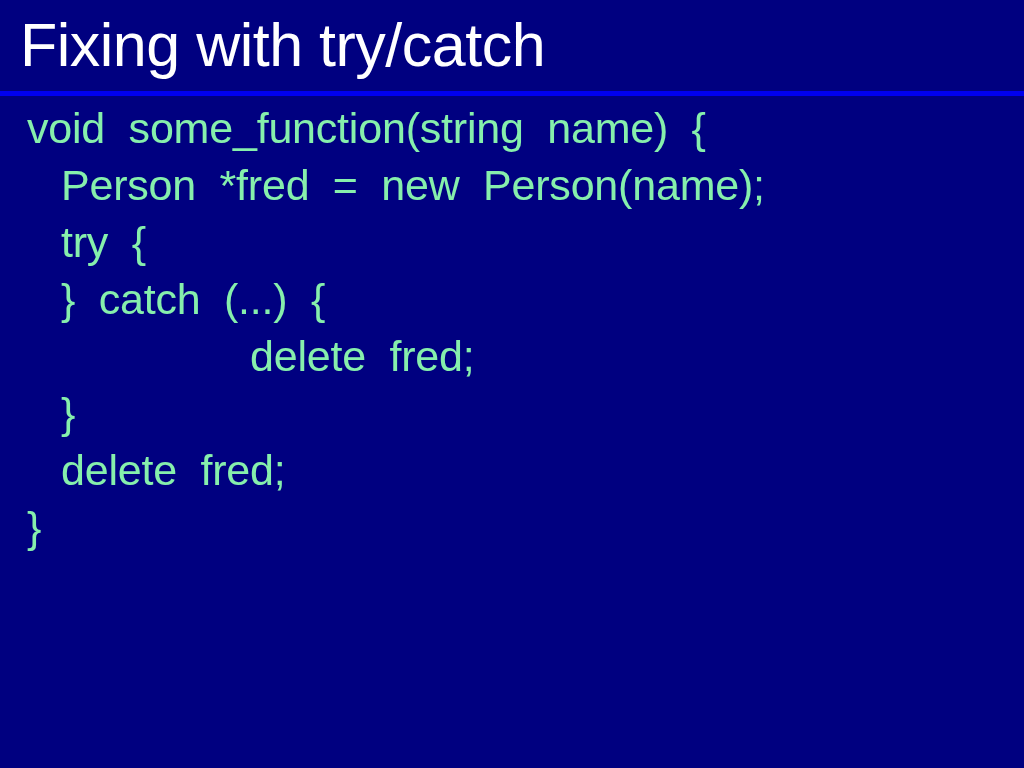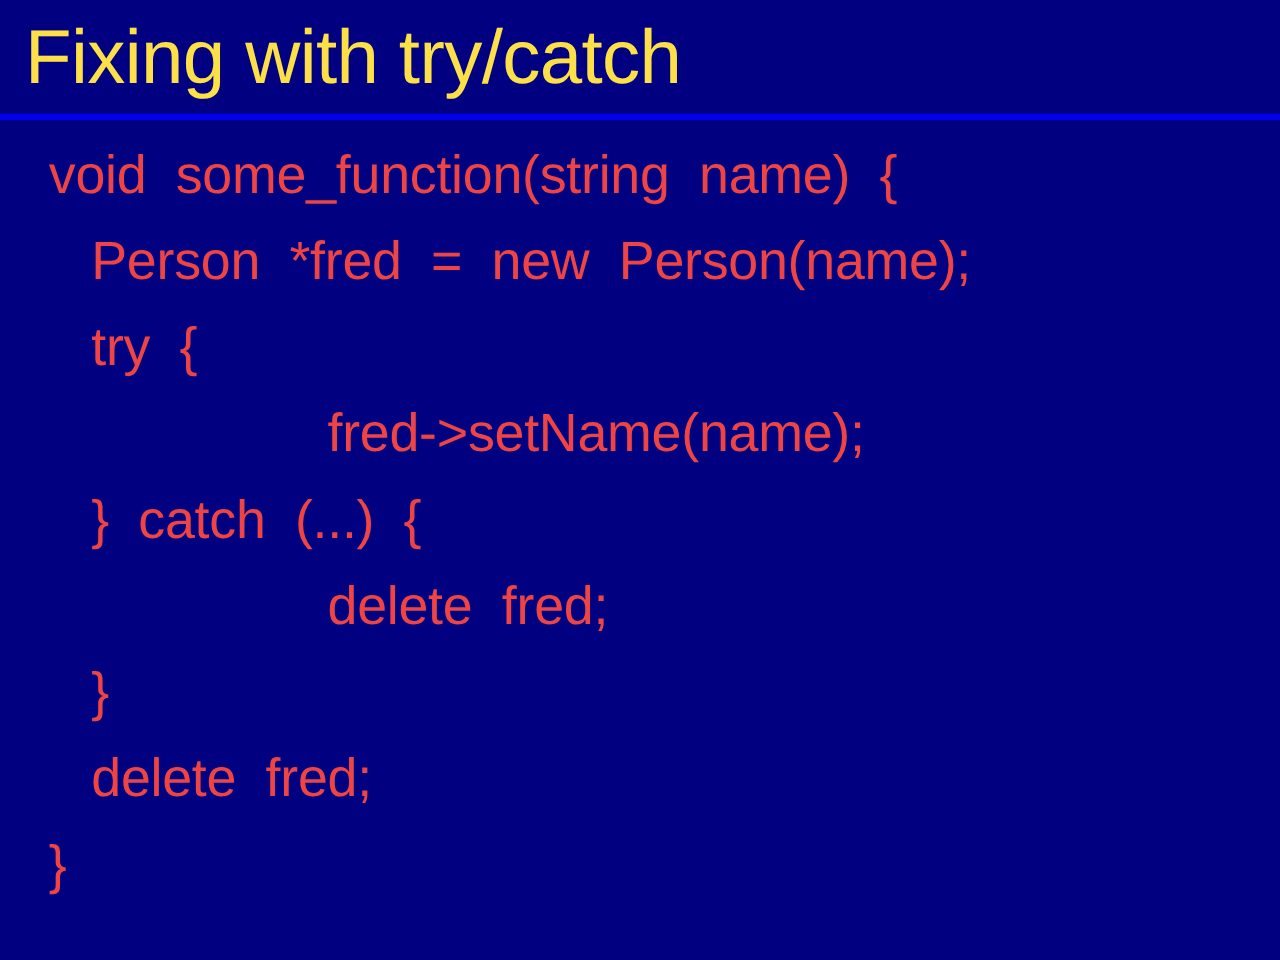--- a/index.html
+++ b/index.html
@@ -19,21 +19,21 @@
     background: #000080;
     box-sizing: border-box;
     overflow: hidden;
   }
   .slide-title {
     position: absolute;
     left: 20px;
     top: 8px;
     width: 990px;
     height: 78px;
-    color: #fde047;
+    color: #ffffff;
     font-family: "Liberation Sans", sans-serif;
     font-size: 61px;
     line-height: 74px;
     font-weight: normal;
     letter-spacing: -0.5px;
     white-space: nowrap;
     margin: 0;
   }
   .title-rule {
     position: absolute;
@@ -44,48 +44,47 @@
     background: #0000EE;
   }
   .code-body {
     position: absolute;
     left: 0;
     top: 100px;
     width: 1024px;
     height: 660px;
   }
   .code-line {
-    color: #ef4444;
+    color: #86efac;
     font-family: "Liberation Sans", sans-serif;
     font-size: 43px;
     line-height: 57px;
     height: 57px;
     white-space: pre;
     letter-spacing: -0.2px;
-    margin: 12px;
+    margin: 0;
     padding: 0;
   }
   .ind-0 { padding-left: 27px; }
   .ind-1 { padding-left: 61px; }
   .ind-2 { padding-left: 250px; }
 </style>
 </head>
 <body>
 
 <div class="slide">
 
   <h1 class="slide-title">Fixing with try/catch</h1>
 
   <div class="title-rule"></div>
 
   <div class="code-body">
     <div class="code-line ind-0">void  some_function(string  name)  {</div>
     <div class="code-line ind-1">Person  *fred  =  new  Person(name);</div>
     <div class="code-line ind-1">try  {</div>
-    <div class="code-line ind-2">fred-&gt;setName(name);</div>
     <div class="code-line ind-1">}  catch  (...)  {</div>
     <div class="code-line ind-2">delete  fred;</div>
     <div class="code-line ind-1">}</div>
     <div class="code-line ind-1">delete  fred;</div>
     <div class="code-line ind-0">}</div>
   </div>
 
 </div>
 
 </body></html>

